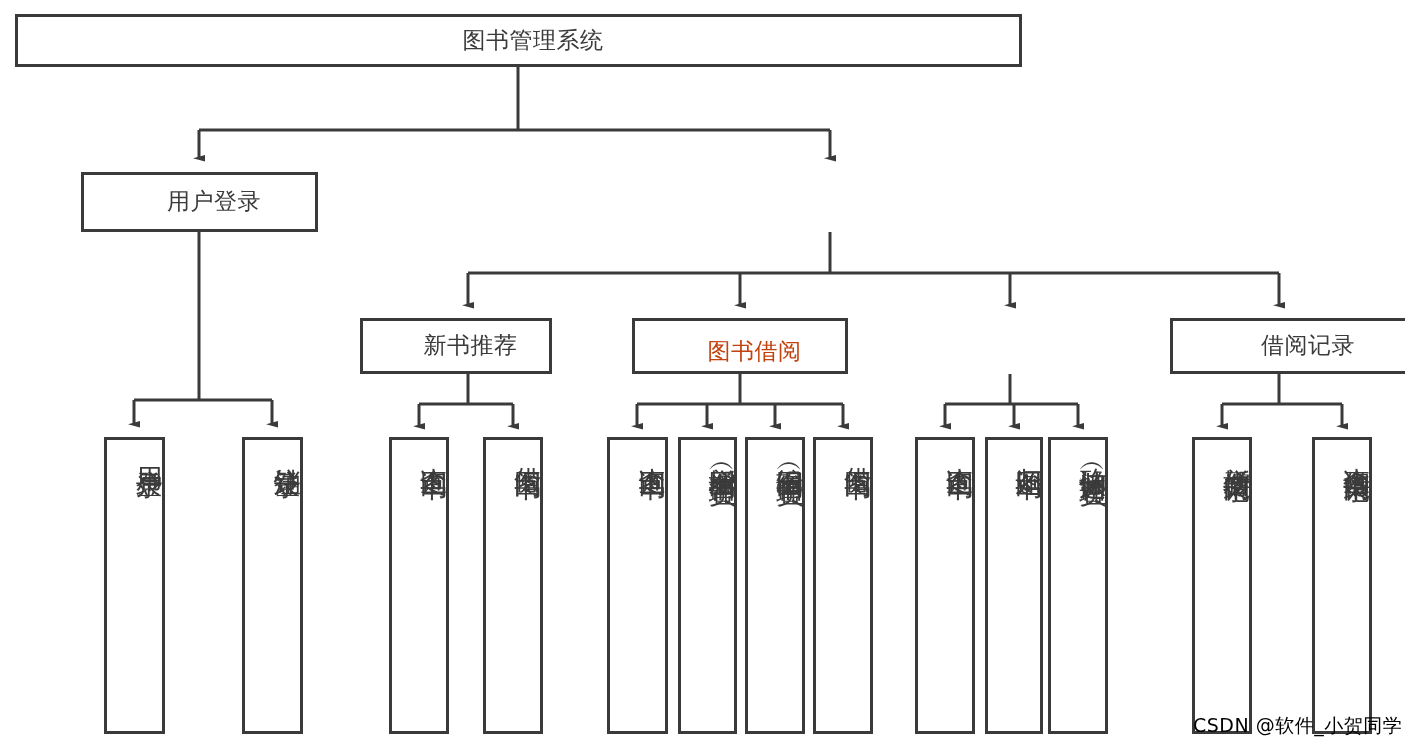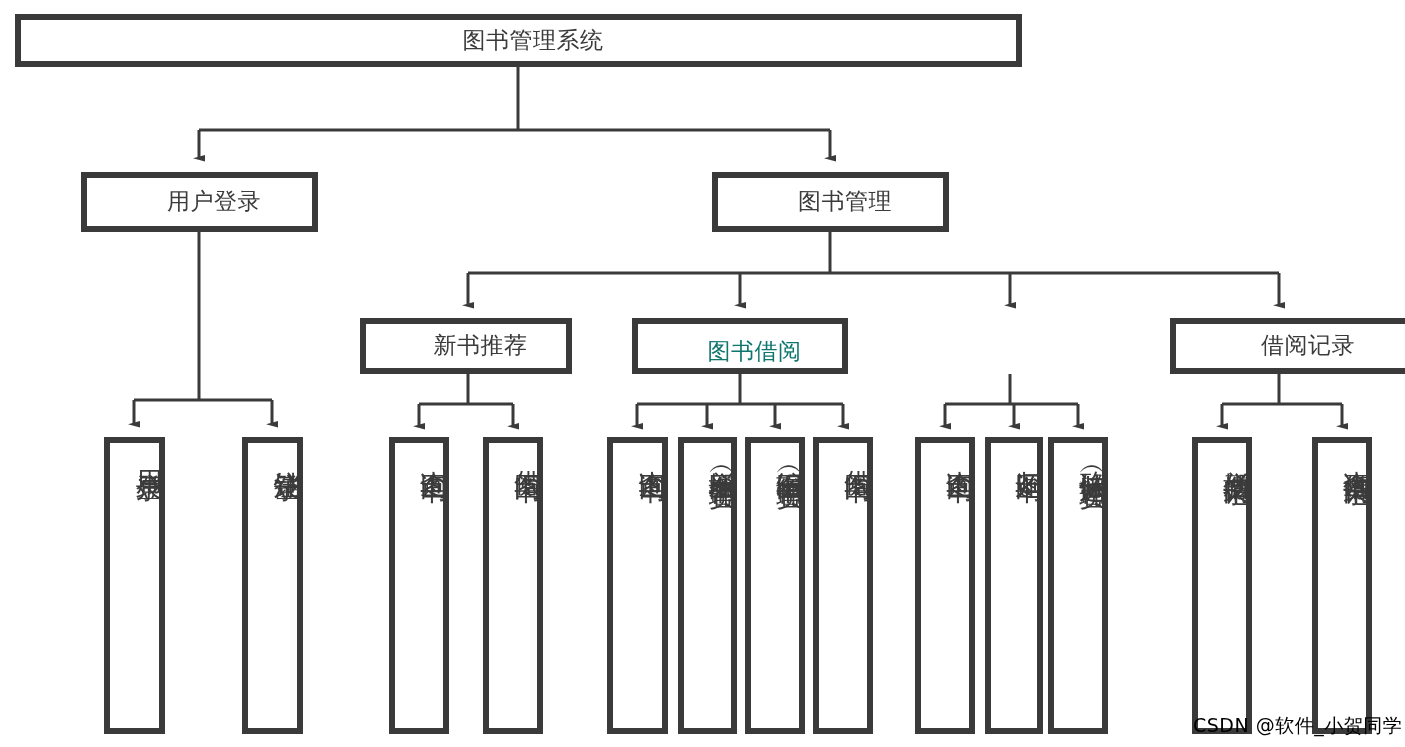--- a/index.html
+++ b/index.html
@@ -23,21 +23,21 @@
     position: absolute;
     left: 0;
     top: 0;
     width: 1405px;
     height: 747px;
   }
   .node-box {
     position: absolute;
     box-sizing: border-box;
     background: #ffffff;
-    border: 6px solid #3b82f6;
+    border: 3px solid #3b82f6;
     display: flex;
     align-items: center;
     justify-content: center;
     color: #2b2b2b;
     padding-left: 29px;
   }
   .node-label {
     display: block;
     line-height: 1.18;
     letter-spacing: 0.5px;
@@ -137,29 +137,26 @@
     </g>
   </svg>
 
   <div class="node-box horiz" style="left: 15px; top: 14px; width: 1007px; height: 53px; border-color: rgb(58, 58, 58); background: rgb(255, 255, 255);">
     <span class="node-label" style="color: rgb(59, 59, 59);">图书管理系统</span>
   </div>
 
   <div class="node-box horiz" style="left: 81px; top: 172px; width: 237px; height: 60px; border-color: rgb(58, 58, 58); background: rgb(255, 255, 255);">
     <span class="node-label" style="color: rgb(59, 59, 59);">用户登录</span>
   </div>
-  <div class="node-box horiz" style="left: 712px; top: 172px; width: 237px; height: 60px; border-color: rgb(58, 58, 58); background: rgb(255, 255, 255);">
-    <span class="node-label" style="color: rgb(59, 59, 59);">图书管理</span>
-  </div>
-
-  <div class="node-box horiz" style="left: 360px; top: 318px; width: 212px; height: 56px; border-color: rgb(58, 58, 58); background: rgb(255, 255, 255);">
+
+  <div class="node-box horiz" style="left: 360px; top: 318px; width: 192px; height: 56px; border-color: rgb(58, 58, 58); background: rgb(255, 255, 255);">
     <span class="node-label" style="color: rgb(59, 59, 59);">新书推荐</span>
   </div>
   <div class="node-box horiz" style="left: 632px; top: 318px; width: 216px; height: 56px; border-color: rgb(58, 58, 58); background: rgb(255, 255, 255);">
-    <span class="node-label" style="color: #0f766e; margin-top: 11px;">图书借阅</span>
+    <span class="node-label" style="color: #c2410c; margin-top: 11px;">图书借阅</span>
   </div>
   <div class="node-box horiz" style="left: 1170px; top: 318px; width: 247px; height: 56px; border-color: rgb(58, 58, 58); background: rgb(255, 255, 255);">
     <span class="node-label" style="color: rgb(59, 59, 59);">借阅记录</span>
   </div>
 
   <div class="node-box vert" style="left: 104px; top: 437px; width: 61px; height: 297px; border-color: rgb(58, 58, 58); background: rgb(255, 255, 255);">
     <span class="node-label" style="color: rgb(59, 59, 59);">用户登录</span>
   </div>
   <div class="node-box vert" style="left: 242px; top: 437px; width: 61px; height: 297px; border-color: rgb(58, 58, 58); background: rgb(255, 255, 255);">
     <span class="node-label" style="color: rgb(59, 59, 59);">注销登录</span>

